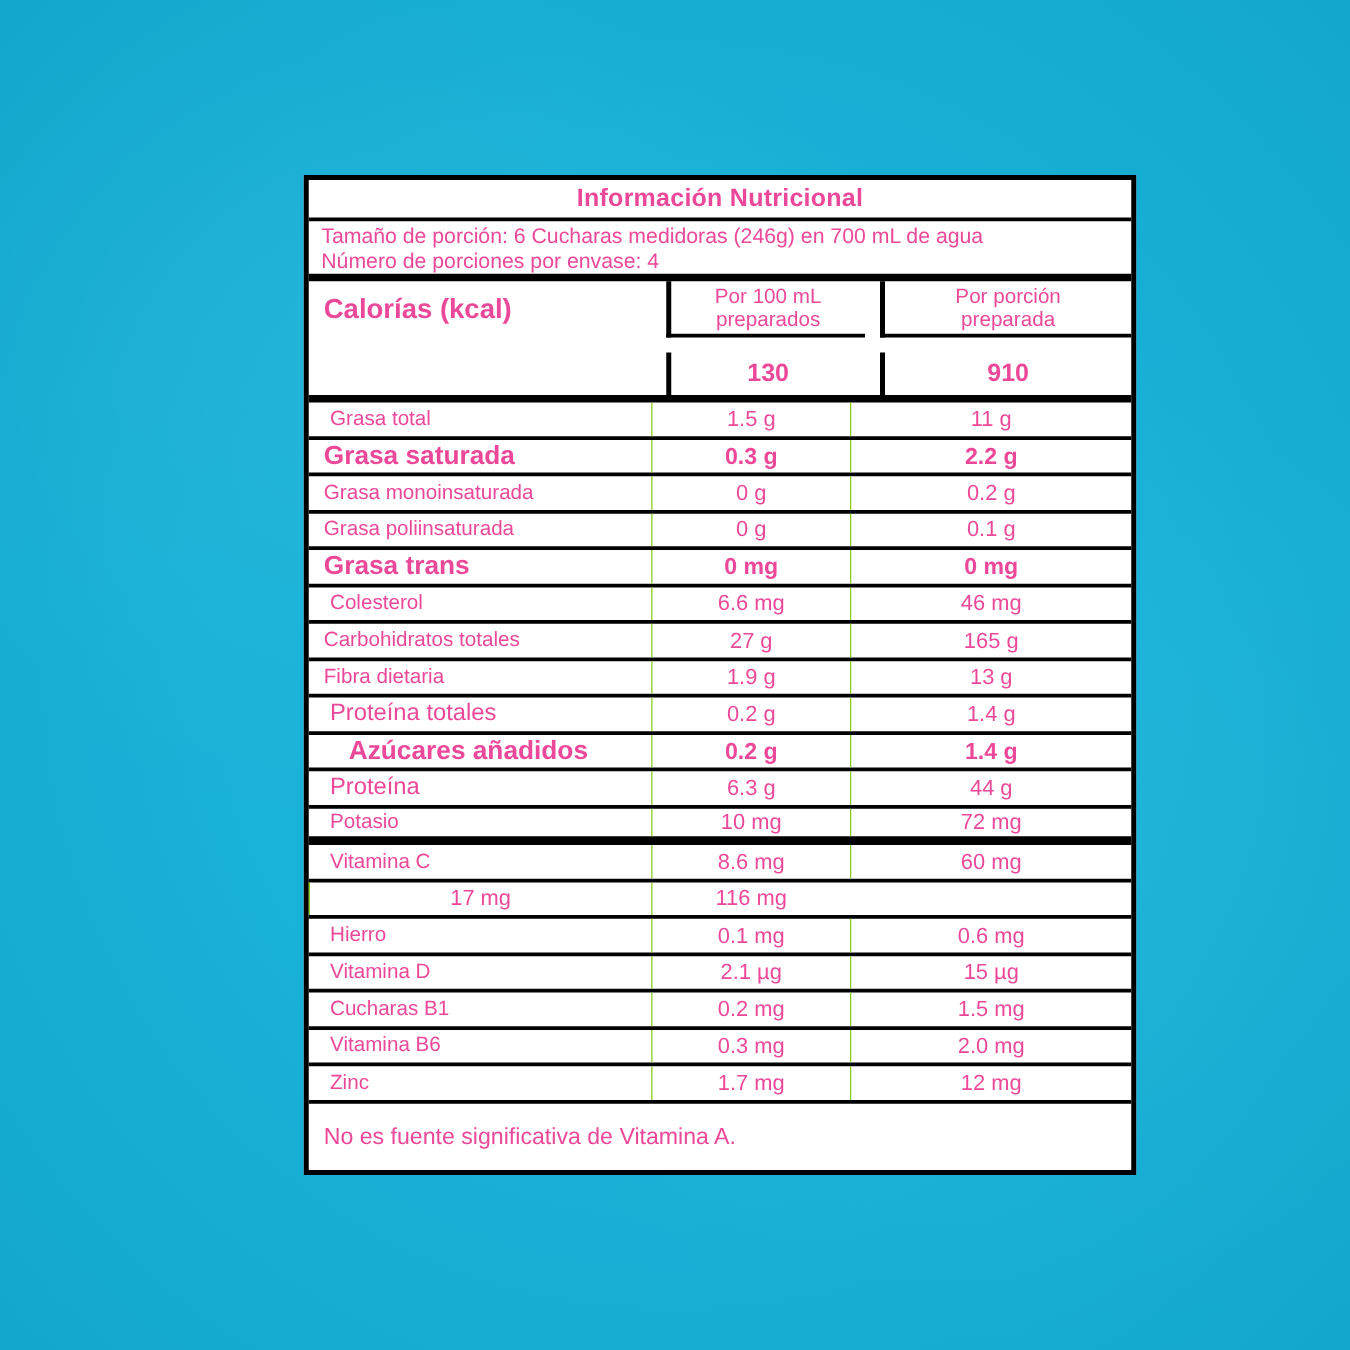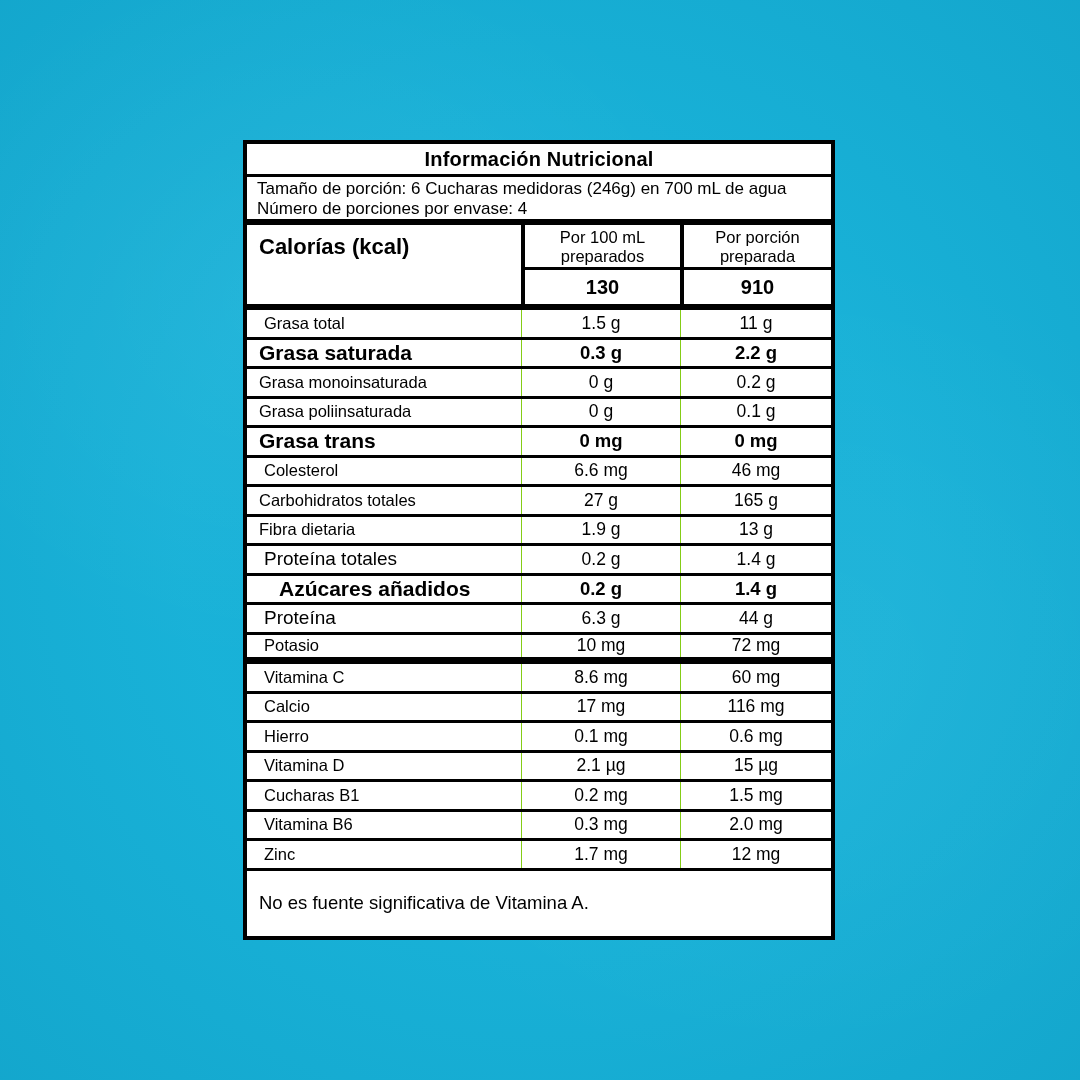--- a/index.html
+++ b/index.html
@@ -14,26 +14,26 @@
       radial-gradient(ellipse 620px 520px at 28% 28%, rgba(255,255,255,0.055), rgba(255,255,255,0) 70%),
       radial-gradient(ellipse 700px 600px at 74% 62%, rgba(255,255,255,0.045), rgba(255,255,255,0) 70%),
       radial-gradient(ellipse 900px 900px at 50% 50%, rgba(255,255,255,0.02) 40%, rgba(0,50,80,0.10)),
       #14b0d7;
   }
 
   .label-box {
     position: absolute;
     left: 243px;
     top: 140px;
-    width: 592px;
+    width: 666px;
     height: 800px;
     box-sizing: border-box;
     background: #ffffff;
     border: 4px solid #000000;
-    color: #000000;
+    color: #ec4899;
     display: flex;
     flex-direction: column;
   }
 
   
   .title-row {
     height: 33px;
     box-sizing: border-box;
     border-bottom: 3px solid #000;
     display: flex;
@@ -54,20 +54,21 @@
     line-height: 20px;
   }
 
   
   .calories-block {
     display: grid;
     grid-template-columns: 274px 159px 1fr;
     grid-template-rows: 45px 34px;
     box-sizing: border-box;
     border-bottom: 6px solid #000;
+    gap: 12px;
   }
   .cal-heading {
     grid-column: 1; grid-row: 1 / 3;
     font-size: 22px;
     font-weight: bold;
     padding: 9px 0 0 12px;
   }
   .col-head {
     box-sizing: border-box;
     border-left: 4px solid #000;
@@ -231,21 +232,20 @@
     <div class="c val">72 mg</div>
   </div>
 
   <div class="nrow s-regular ind-1">
     <div class="c lab">Vitamina C</div>
     <div class="c val">8.6 mg</div>
     <div class="c val">60 mg</div>
   </div>
 
   <div class="nrow s-regular ind-1">
-    <div class="c lab">Calcio</div>
     <div class="c val">17 mg</div>
     <div class="c val">116 mg</div>
   </div>
 
   <div class="nrow s-regular ind-1">
     <div class="c lab">Hierro</div>
     <div class="c val">0.1 mg</div>
     <div class="c val">0.6 mg</div>
   </div>
 

